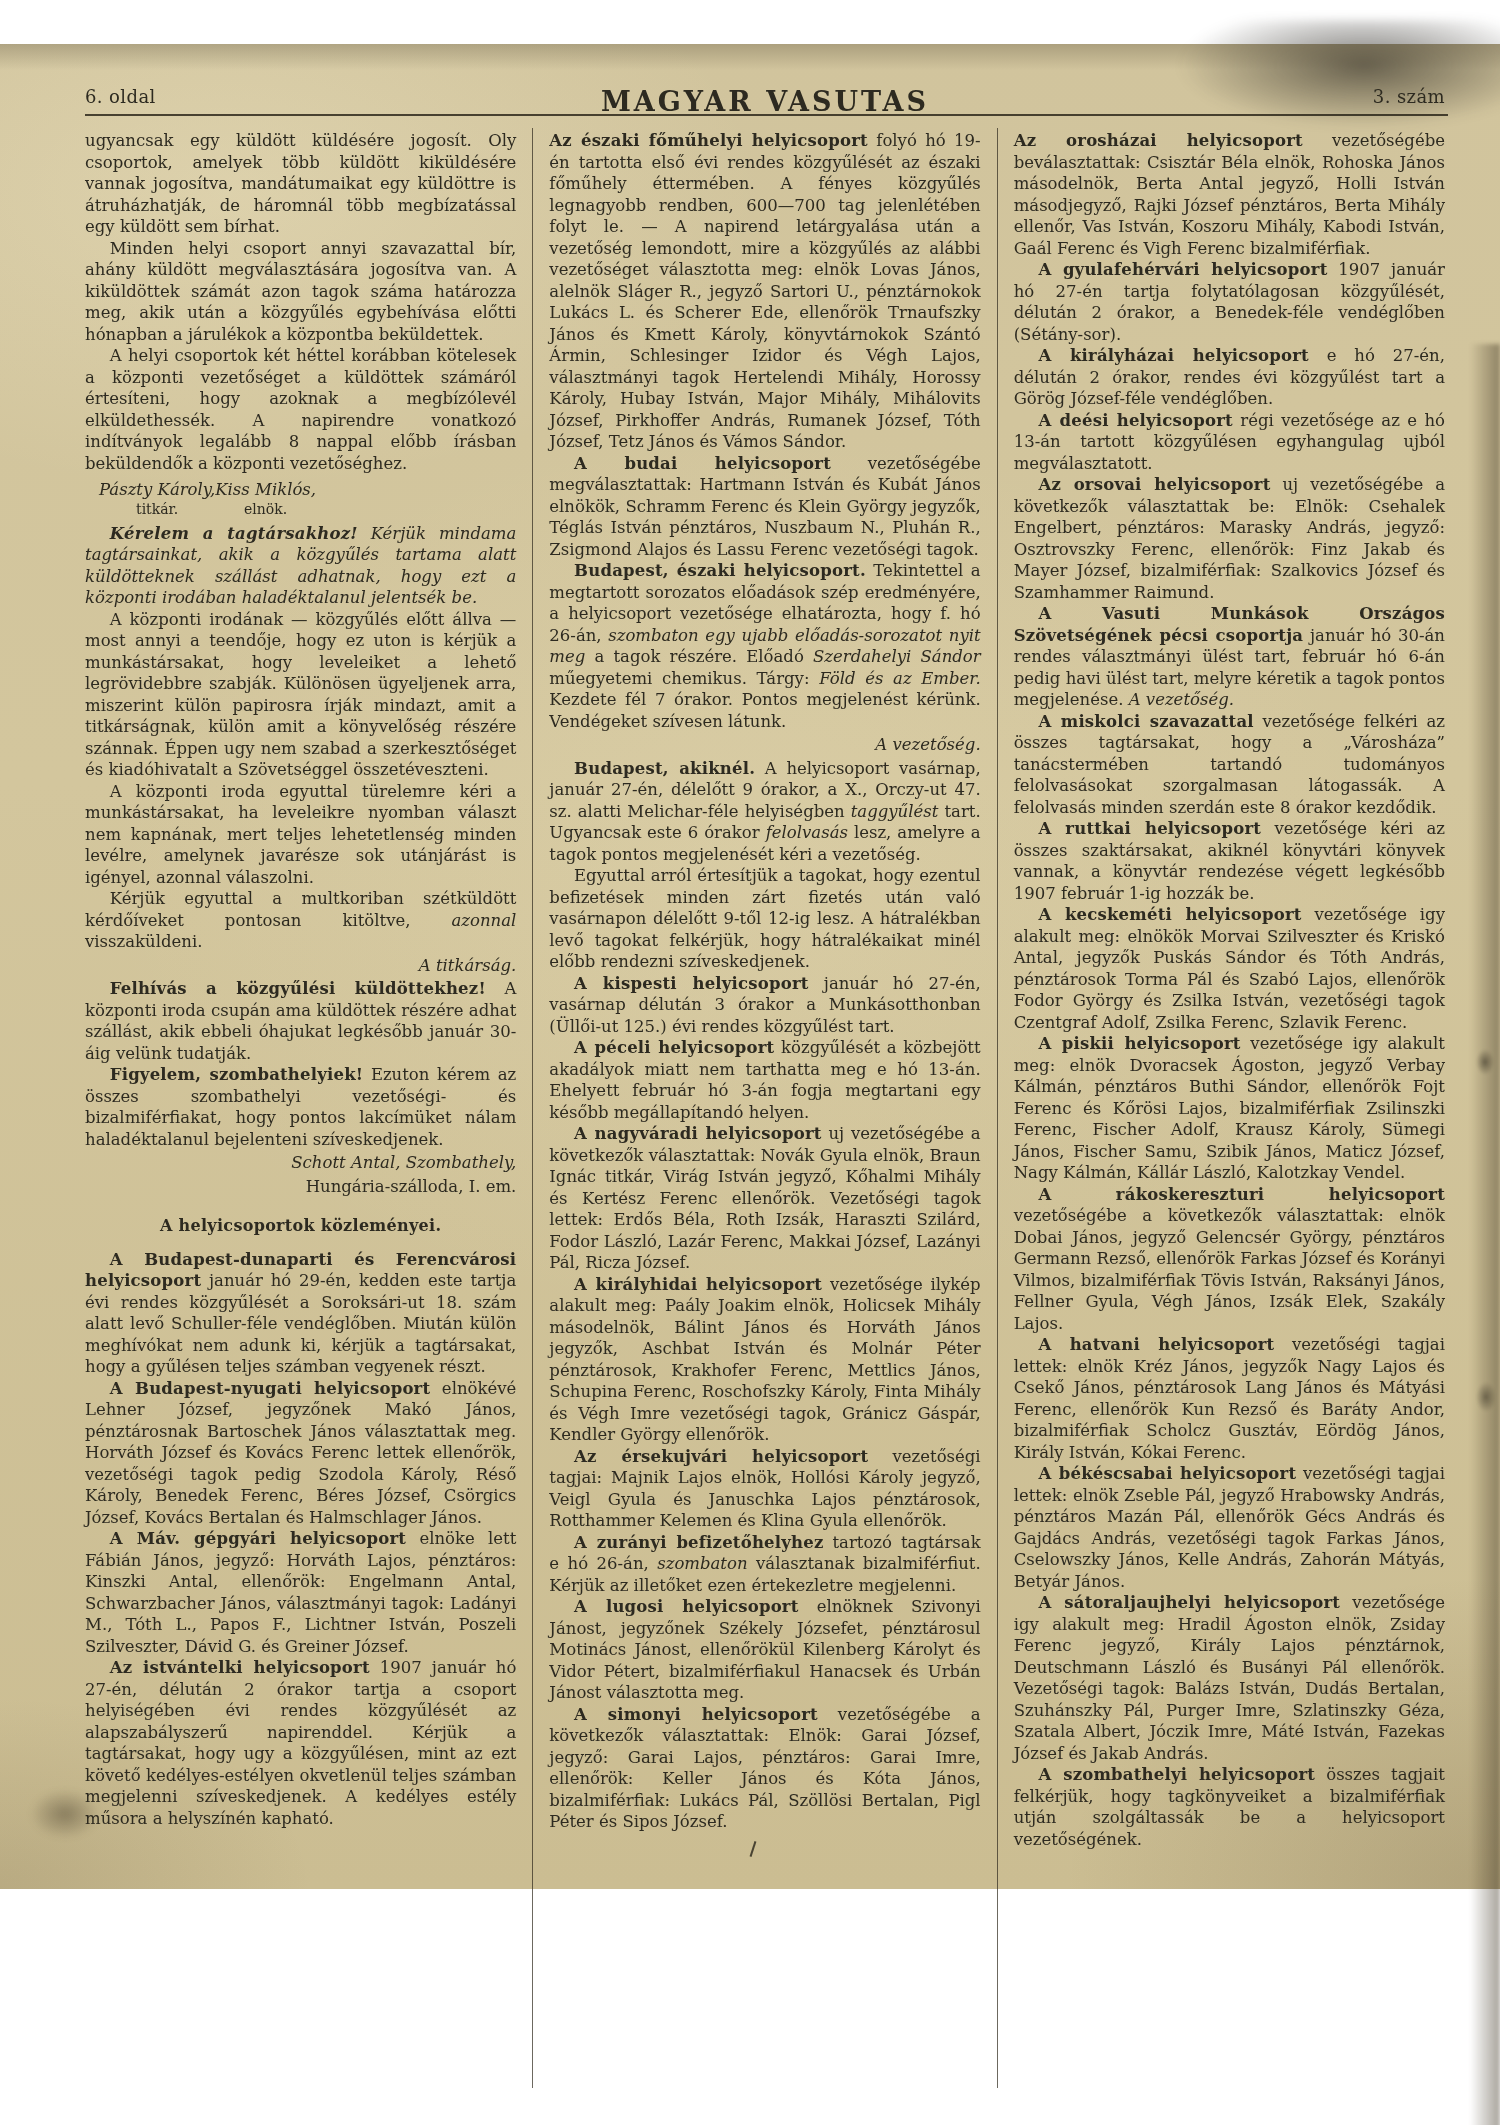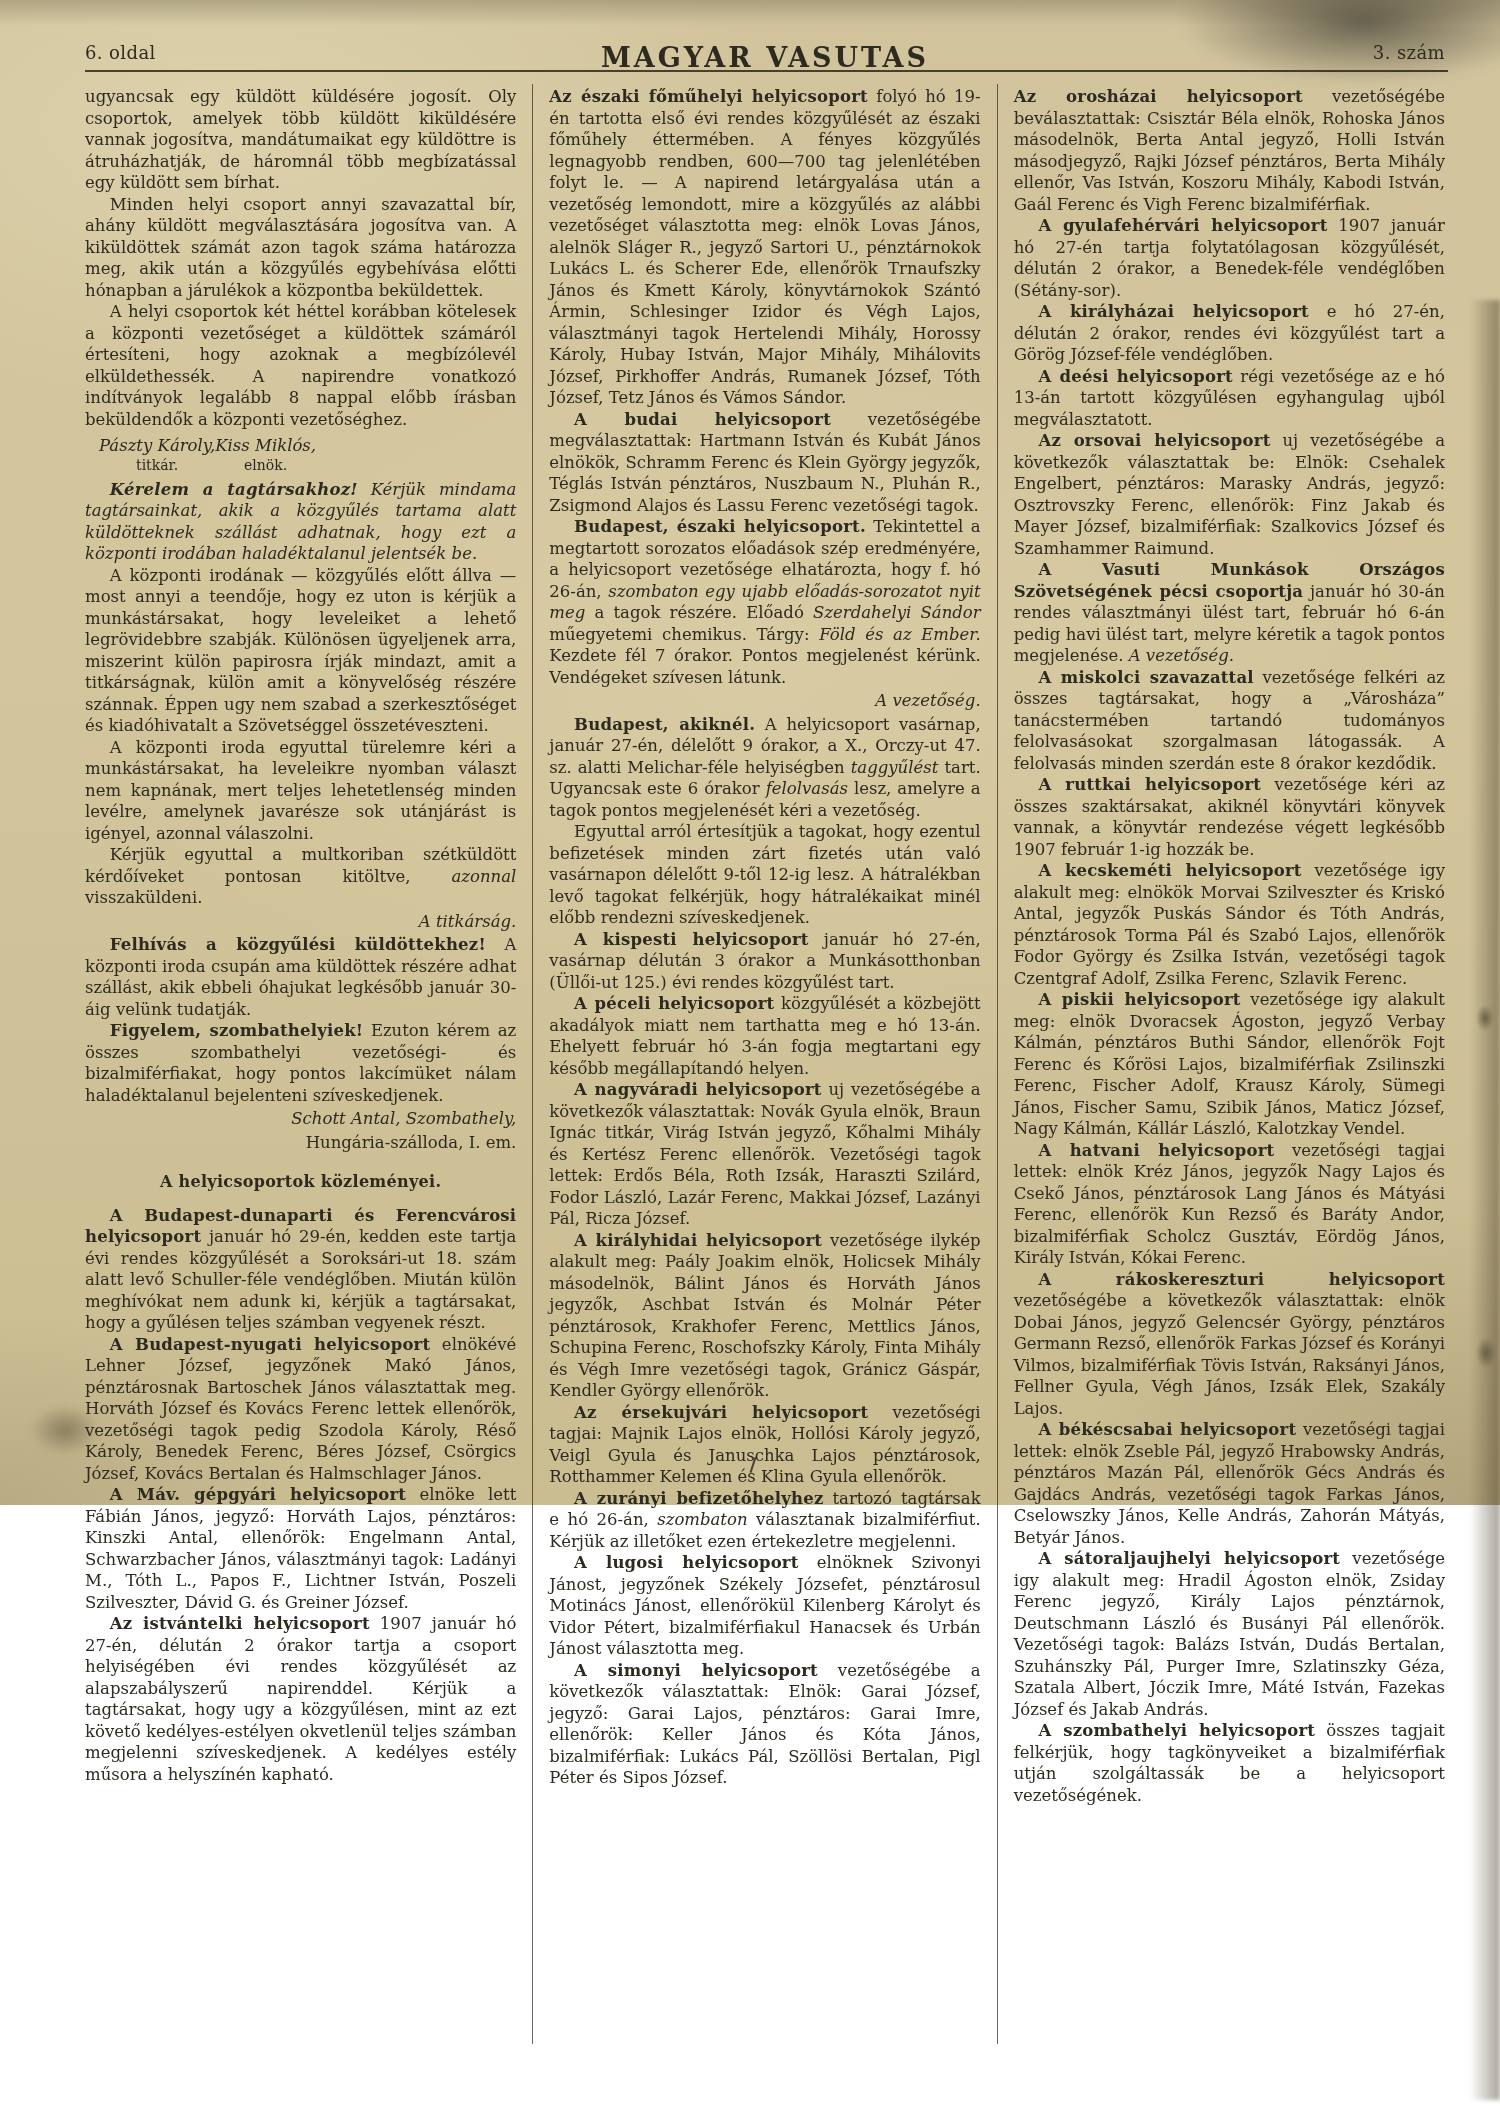--- a/index.html
+++ b/index.html
@@ -8,27 +8,28 @@
     --rule:#3a3424;
   }
   *{box-sizing:border-box;}
   html,body{margin:0;padding:0;}
   body{
     width:1500px;height:2125px;overflow:hidden;
     font-family:"DejaVu Serif","Liberation Serif",serif;
     color:var(--ink);
   }
   .page{
-    position:relative;width:1500px;height:1505px;
+    position:relative;width:1500px;height:1845px;
     background:
       radial-gradient(900px 500px at 15% 8%, rgba(250,242,210,0.28), transparent 60%),
       radial-gradient(1000px 700px at 50% 45%, rgba(246,236,202,0.16), transparent 65%),
       radial-gradient(700px 520px at 99% 100%, rgba(88,72,44,0.22), transparent 60%),
       radial-gradient(520px 320px at 0% 100%, rgba(88,72,44,0.16), transparent 60%),
       linear-gradient(180deg,#d1c49d 0%, #d3c69d 40%, #cbbd92 100%);
+    margin-top: 44px;
   }
   
   .stain{position:absolute;pointer-events:none;}
   .stain-top-right{top:-24px;right:-16px;width:400px;height:120px;
     background:radial-gradient(62% 70% at 62% 38%, rgba(38,35,29,0.62), rgba(38,35,29,0) 75%);
     filter:blur(5px);}
   .stain-top-edge{top:0;left:0;width:100%;height:26px;
     background:linear-gradient(180deg, rgba(60,52,34,0.25), transparent);}
   .edge-right{top:300px;right:0;width:30px;height:1800px;
     background:linear-gradient(to left, rgba(60,50,32,0.45), transparent);filter:blur(2px);}
@@ -136,20 +137,20 @@
         <p class="para noindent"><span class="b">Az orosházai helyicsoport</span><span> vezetőségébe beválasztattak: Csisztár Béla elnök, Rohoska János másodelnök, Berta Antal jegyző, Holli István másodjegyző, Rajki József pénztáros, Berta Mihály ellenőr, Vas István, Koszoru Mihály, Kabodi István, Gaál Ferenc és Vigh Ferenc bizalmiférfiak.</span></p>
         <p class="para"><span class="b">A gyulafehérvári helyicsoport</span><span> 1907 január hó 27-én tartja folytatólagosan közgyűlését, délután 2 órakor, a Benedek-féle vendéglőben (Sétány-sor).</span></p>
         <p class="para"><span class="b">A királyházai helyicsoport</span><span> e hó 27-én, délután 2 órakor, rendes évi közgyűlést tart a Görög József-féle vendéglőben.</span></p>
         <p class="para"><span class="b">A deési helyicsoport</span><span> régi vezetősége az e hó 13-án tartott közgyűlésen egyhangulag ujból megválasztatott.</span></p>
         <p class="para"><span class="b">Az orsovai helyicsoport</span><span> uj vezetőségébe a következők választattak be: Elnök: Csehalek Engelbert, pénztáros: Marasky András, jegyző: Osztrovszky Ferenc, ellenőrök: Finz Jakab és Mayer József, bizalmiférfiak: Szalkovics József és Szamhammer Raimund.</span></p>
         <p class="para"><span class="b">A Vasuti Munkások Országos Szövetségének pécsi csoportja</span><span> január hó 30-án rendes választmányi ülést tart, február hó 6-án pedig havi ülést tart, melyre kéretik a tagok pontos megjelenése. </span><span class="i">A vezetőség.</span></p>
         <p class="para"><span class="b">A miskolci szavazattal</span><span> vezetősége felkéri az összes tagtársakat, hogy a „Városháza” tanácstermében tartandó tudományos felolvasásokat szorgalmasan látogassák. A felolvasás minden szerdán este 8 órakor kezdődik.</span></p>
         <p class="para"><span class="b">A ruttkai helyicsoport</span><span> vezetősége kéri az összes szaktársakat, akiknél könyvtári könyvek vannak, a könyvtár rendezése végett legkésőbb 1907 február 1-ig hozzák be.</span></p>
         <p class="para"><span class="b">A kecskeméti helyicsoport</span><span> vezetősége igy alakult meg: elnökök Morvai Szilveszter és Kriskó Antal, jegyzők Puskás Sándor és Tóth András, pénztárosok Torma Pál és Szabó Lajos, ellenőrök Fodor György és Zsilka István, vezetőségi tagok Czentgraf Adolf, Zsilka Ferenc, Szlavik Ferenc.</span></p>
         <p class="para"><span class="b">A piskii helyicsoport</span><span> vezetősége igy alakult meg: elnök Dvoracsek Ágoston, jegyző Verbay Kálmán, pénztáros Buthi Sándor, ellenőrök Fojt Ferenc és Kőrösi Lajos, bizalmiférfiak Zsilinszki Ferenc, Fischer Adolf, Krausz Károly, Sümegi János, Fischer Samu, Szibik János, Maticz József, Nagy Kálmán, Kállár László, Kalotzkay Vendel.</span></p>
+        <p class="para"><span class="b">A rákoskereszturi helyicsoport</span><span> vezetőségébe a következők választattak: elnök Dobai János, jegyző Gelencsér György, pénztáros Germann Rezső, ellenőrök Farkas József és Korányi Vilmos, bizalmiférfiak Tövis István, Raksányi János, Fellner Gyula, Végh János, Izsák Elek, Szakály Lajos.</span></p>
         <p class="para"><span class="b">A hatvani helyicsoport</span><span> vezetőségi tagjai lettek: elnök Kréz János, jegyzők Nagy Lajos és Csekő János, pénztárosok Lang János és Mátyási Ferenc, ellenőrök Kun Rezső és Baráty Andor, bizalmiférfiak Scholcz Gusztáv, Eördög János, Király István, Kókai Ferenc.</span></p>
-        <p class="para"><span class="b">A rákoskereszturi helyicsoport</span><span> vezetőségébe a következők választattak: elnök Dobai János, jegyző Gelencsér György, pénztáros Germann Rezső, ellenőrök Farkas József és Korányi Vilmos, bizalmiférfiak Tövis István, Raksányi János, Fellner Gyula, Végh János, Izsák Elek, Szakály Lajos.</span></p>
         <p class="para"><span class="b">A békéscsabai helyicsoport</span><span> vezetőségi tagjai lettek: elnök Zseble Pál, jegyző Hrabowsky András, pénztáros Mazán Pál, ellenőrök Gécs András és Gajdács András, vezetőségi tagok Farkas János, Cselowszky János, Kelle András, Zahorán Mátyás, Betyár János.</span></p>
         <p class="para"><span class="b">A sátoraljaujhelyi helyicsoport</span><span> vezetősége igy alakult meg: Hradil Ágoston elnök, Zsiday Ferenc jegyző, Király Lajos pénztárnok, Deutschmann László és Busányi Pál ellenőrök. Vezetőségi tagok: Balázs István, Dudás Bertalan, Szuhánszky Pál, Purger Imre, Szlatinszky Géza, Szatala Albert, Jóczik Imre, Máté István, Fazekas József és Jakab András.</span></p>
         <p class="para"><span class="b">A szombathelyi helyicsoport</span><span> összes tagjait felkérjük, hogy tagkönyveiket a bizalmiférfiak utján szolgáltassák be a helyicsoport vezetőségének.</span></p>
       </section>
   </main>
 </div>
 
 </body></html>

